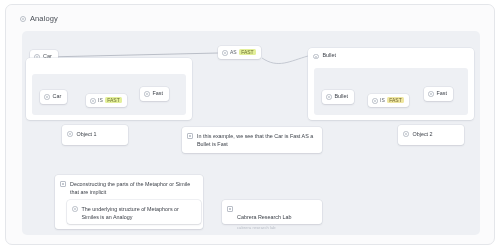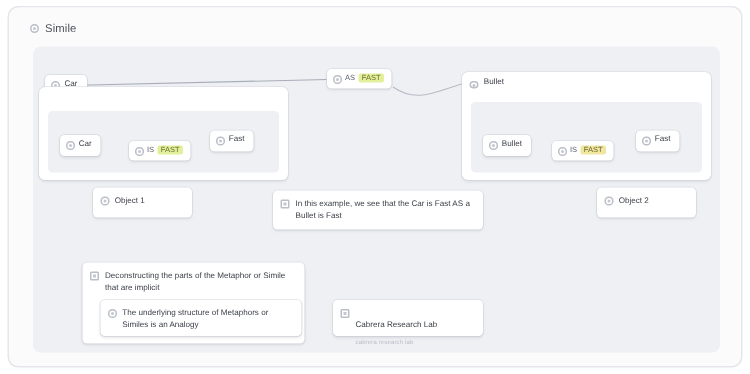--- a/index.html
+++ b/index.html
@@ -106,21 +106,21 @@
 </style>
 </head>
 <body>
 
 <div class="app">
   <div class="frame">
 
     <div class="header">
       <div class="header-node">
         <span class="dot"></span>
-        <span class="header-title">Simile</span>
+        <span class="header-title">Analogy</span>
       </div>
     </div>
 
     <div class="canvas">
 
       <svg class="edges" viewBox="0 0 458 204">
 
         <path d="M 24 26 L 196 22"></path>
 
         <path class="soft" d="M 240 27 C 256 38, 268 30, 286 25"></path>

